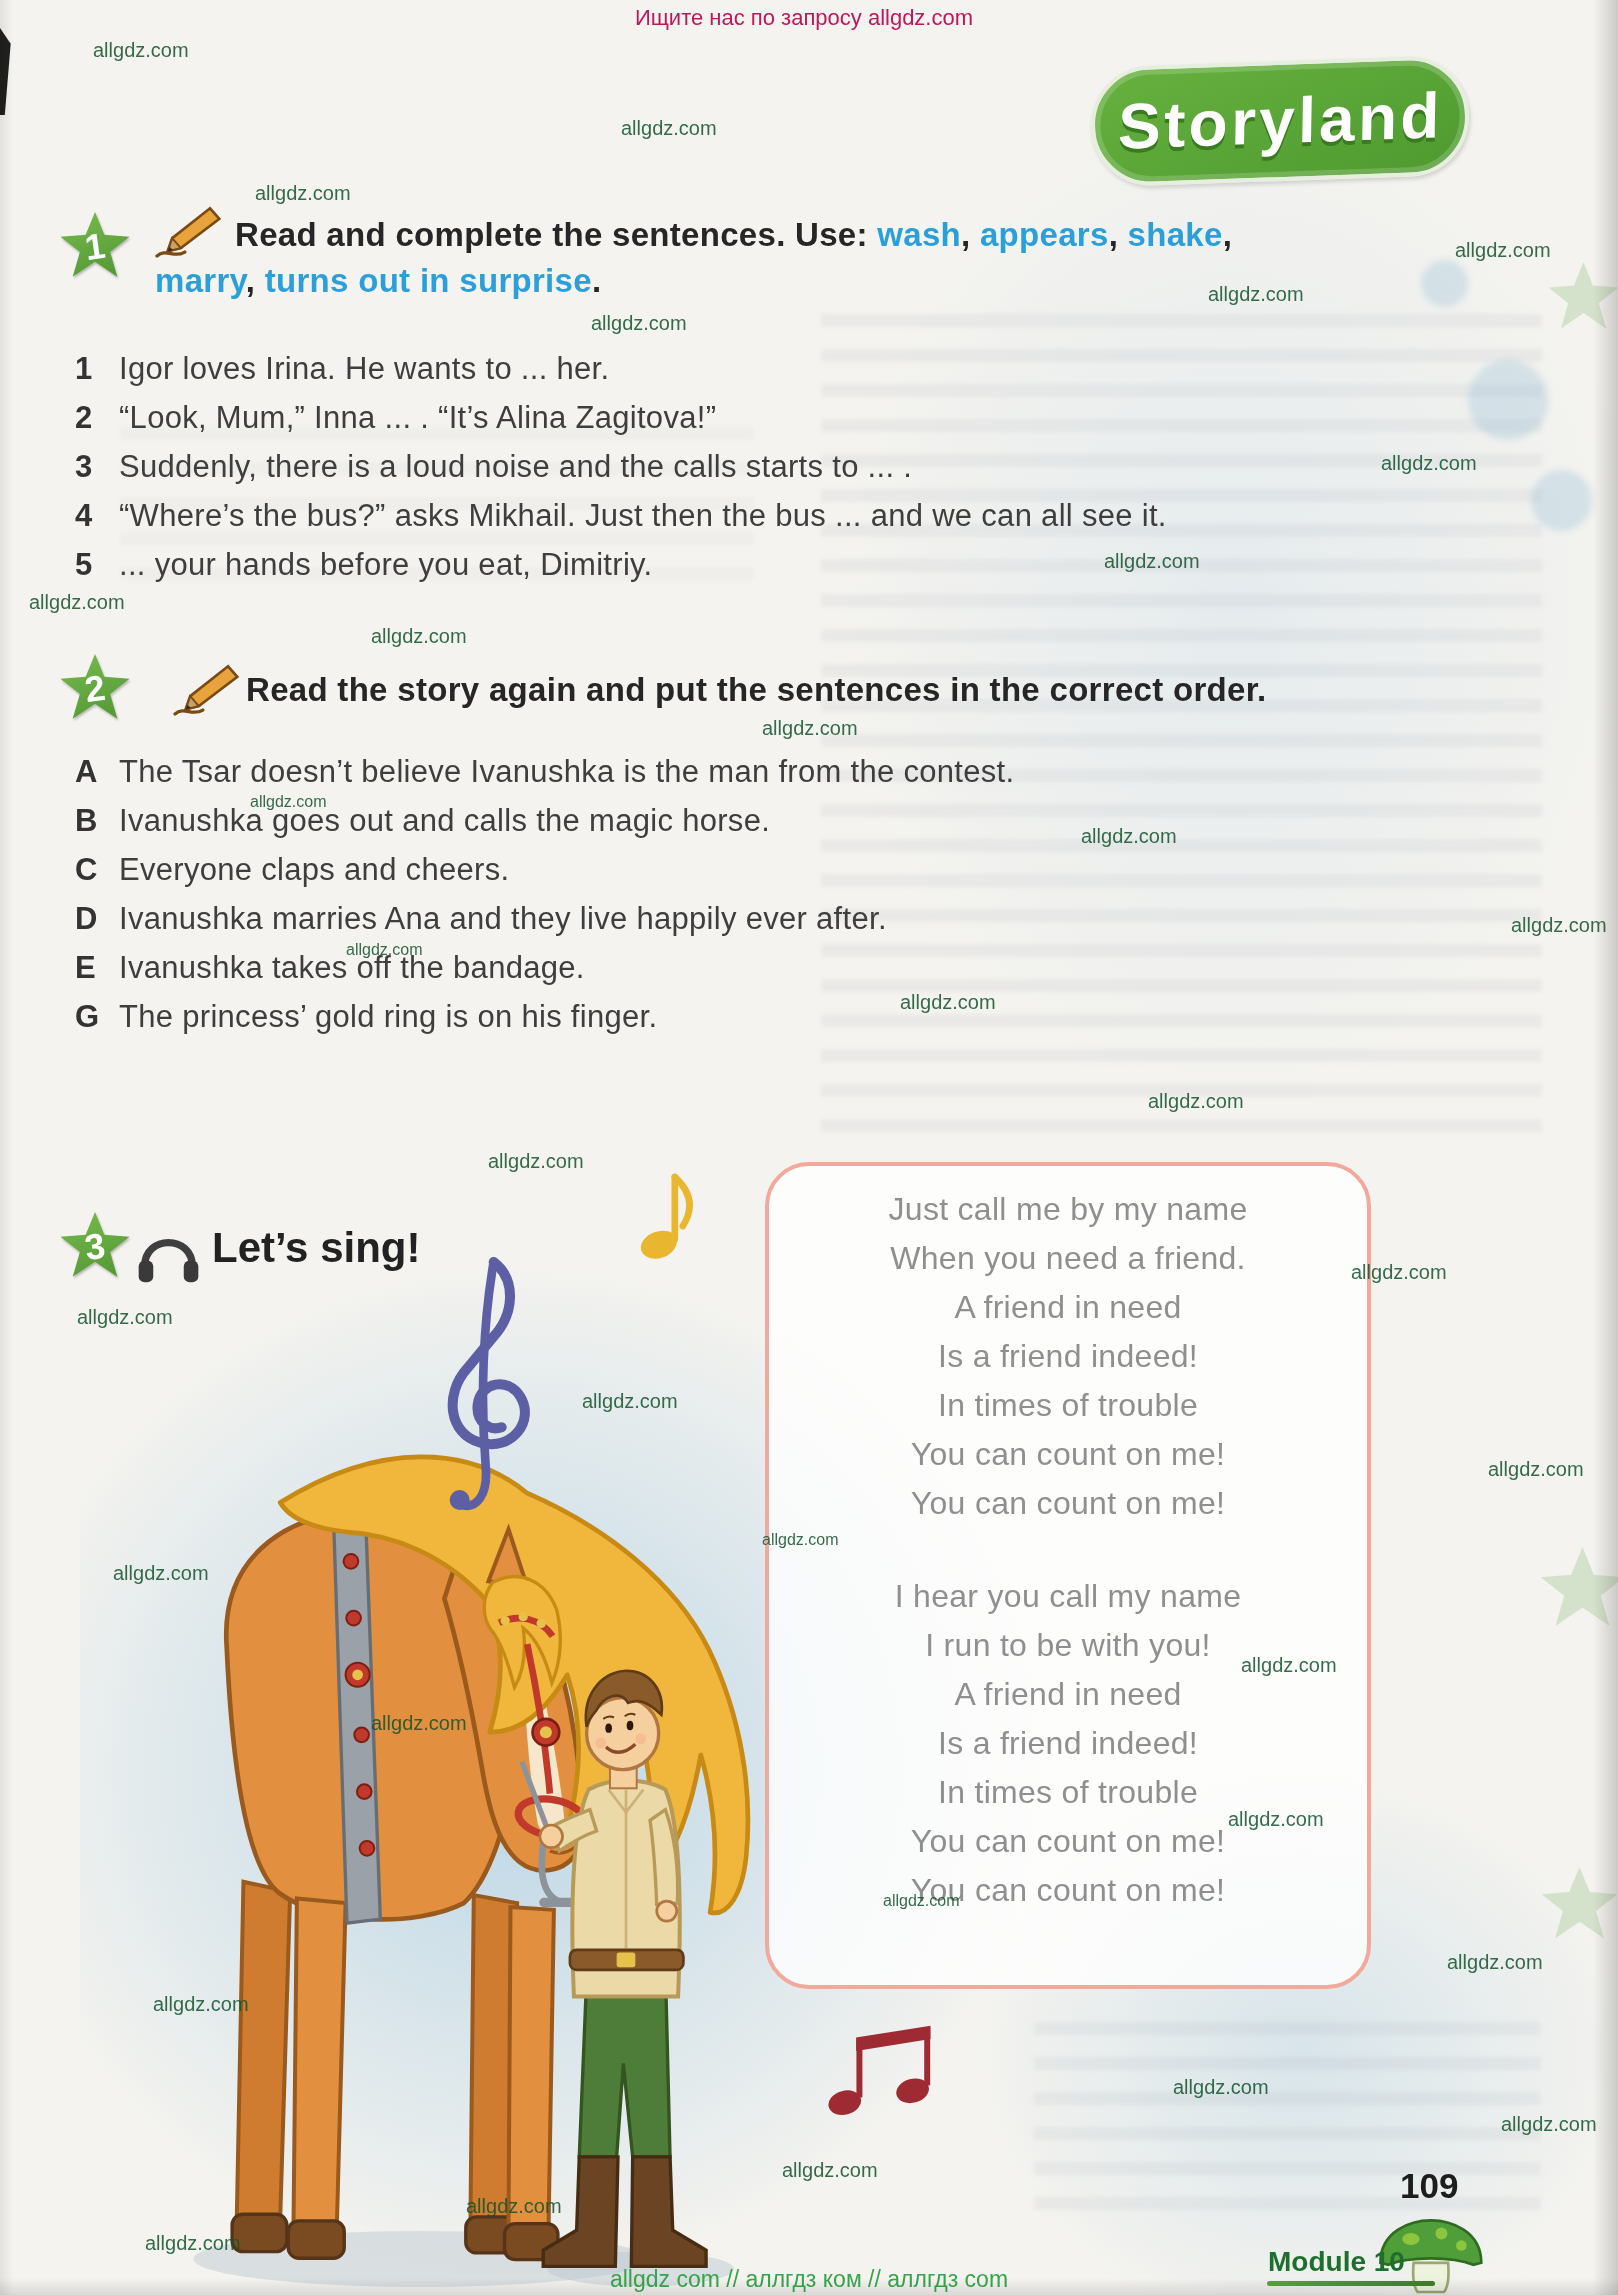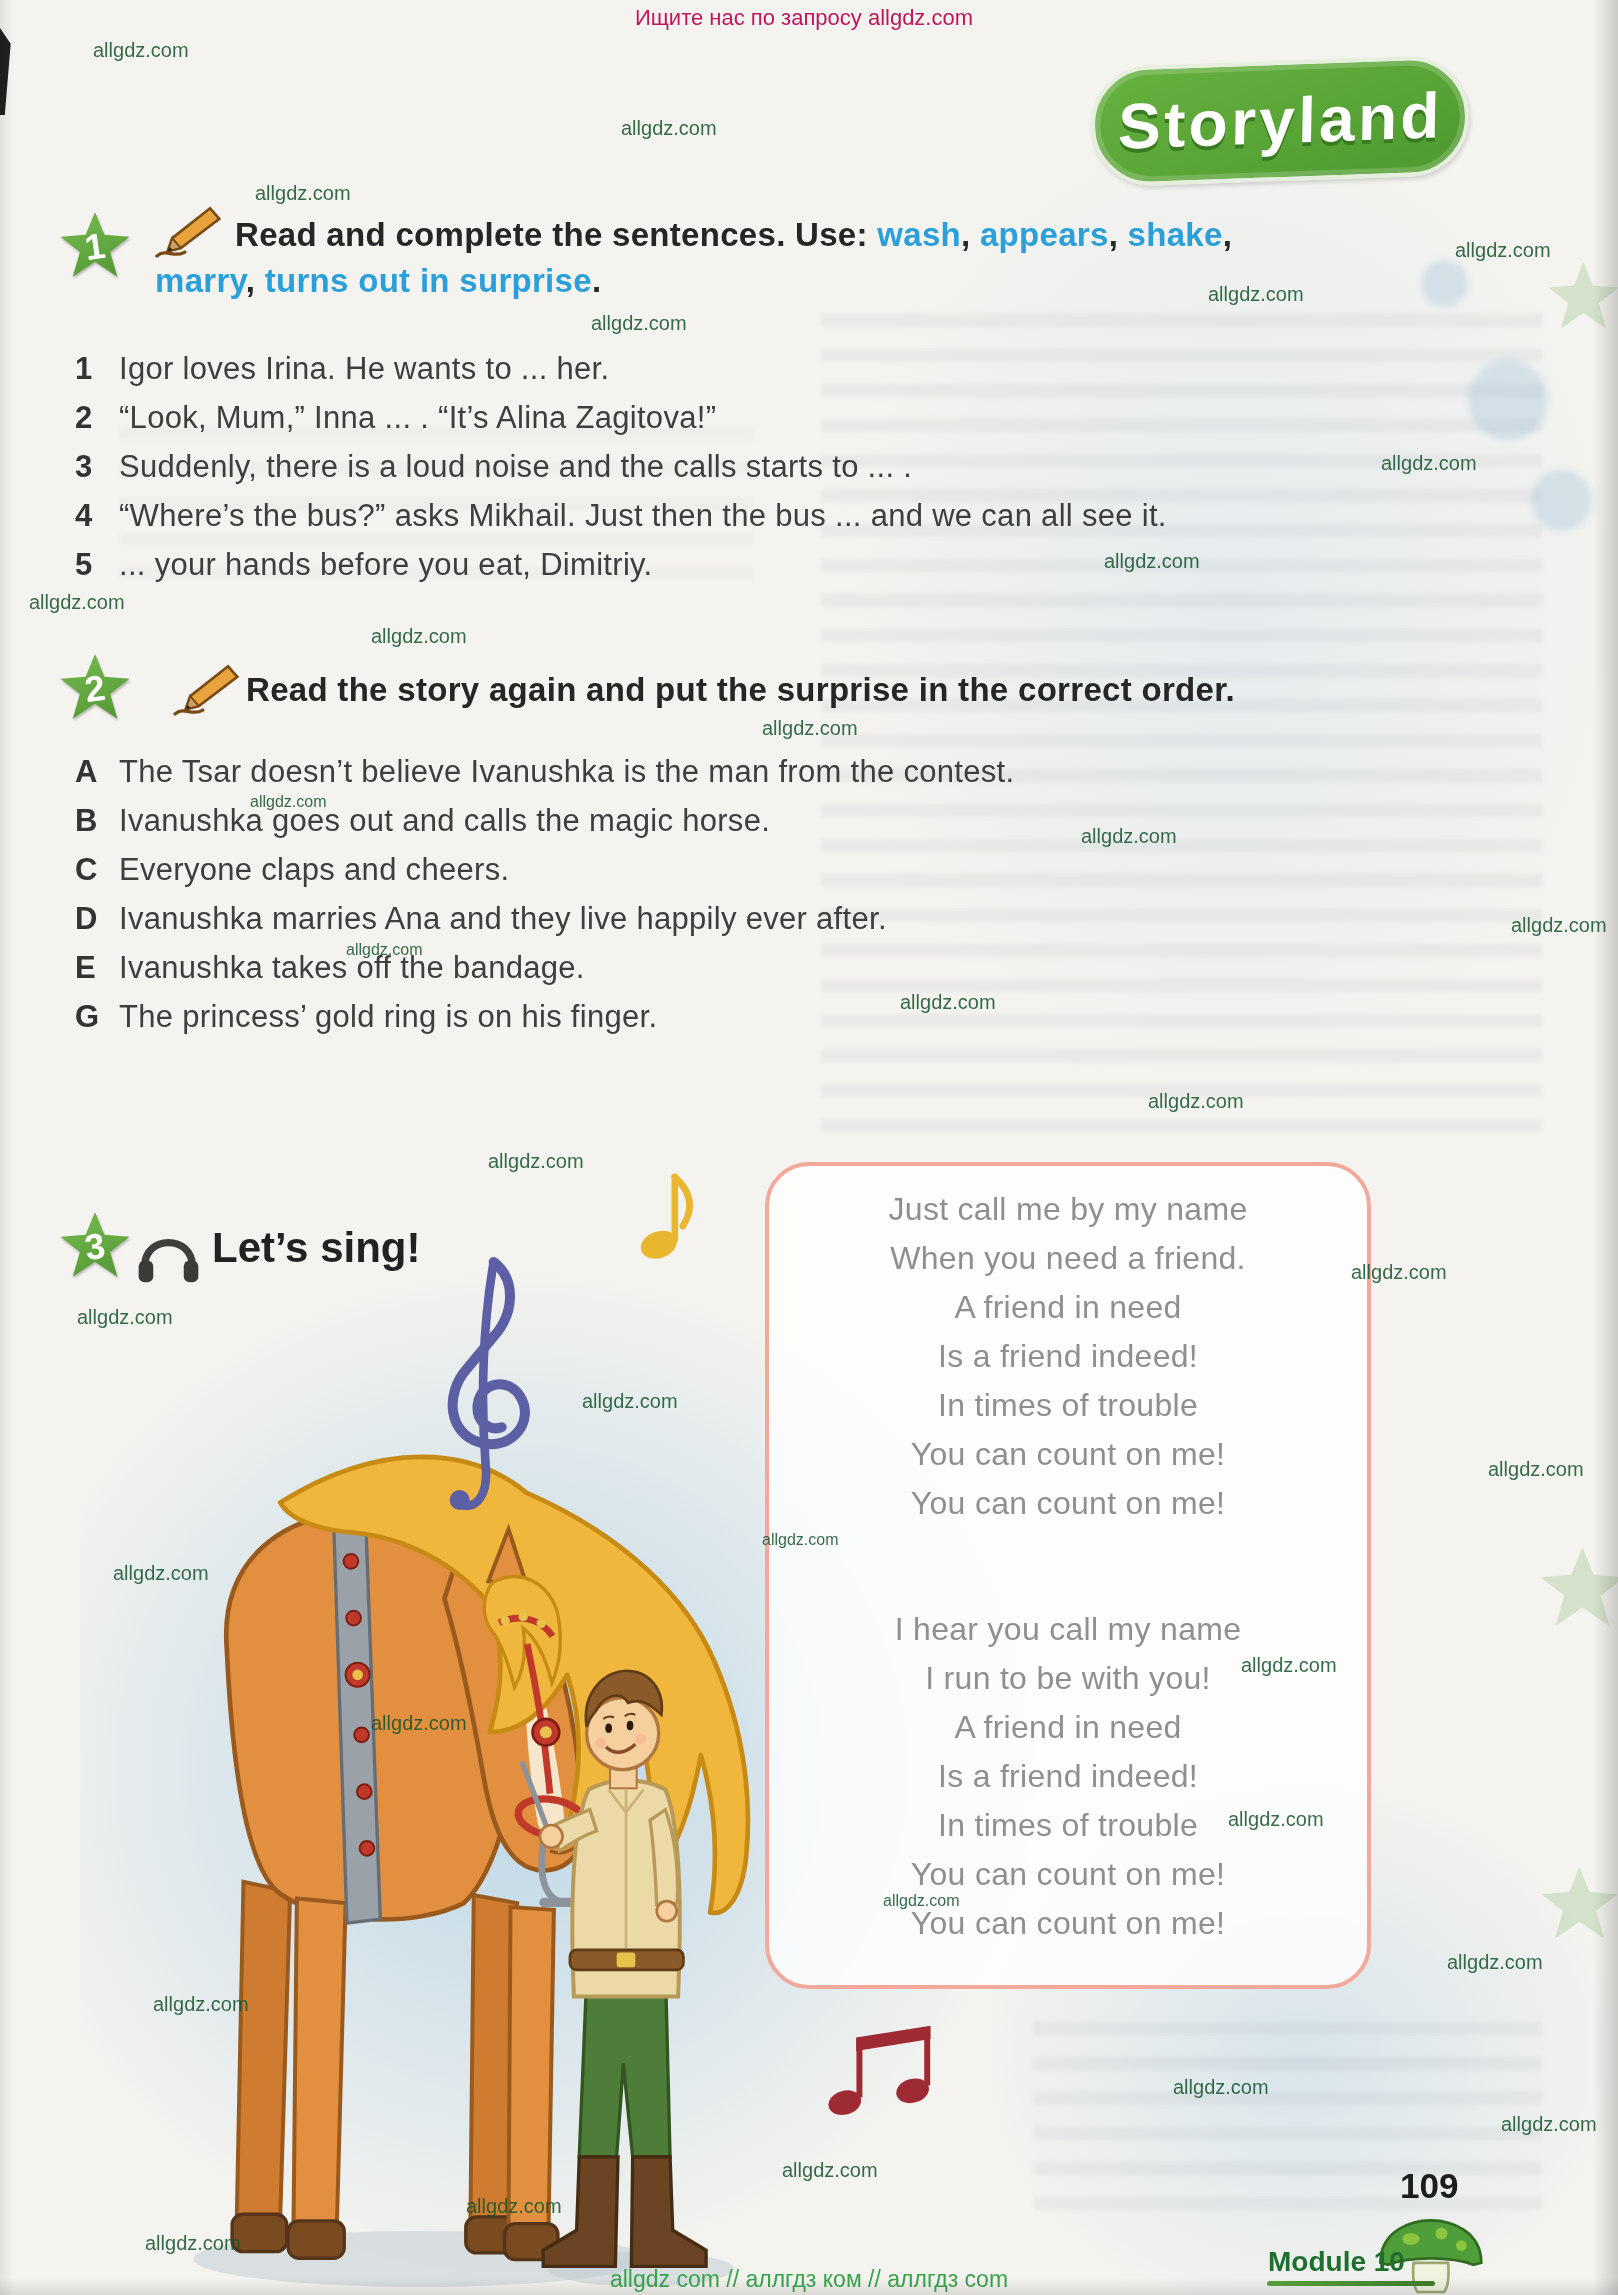--- a/index.html
+++ b/index.html
@@ -63,21 +63,21 @@
   .list{position:absolute;z-index:10;left:75px;}
   .l1{top:344px;} .l2{top:747px;}
   .row{height:49px;line-height:49px;white-space:nowrap;}
   .num{display:inline-block;width:44px;font-weight:bold;font-size:31px;color:#333;}
   .txt{font-size:31px;color:#3e3e3e;letter-spacing:0.3px;}
   .sing-title{position:absolute;left:212px;top:1224px;z-index:10;font-size:42px;font-weight:bold;color:#222;}
   
   .song{position:absolute;left:765px;top:1162px;width:606px;height:827px;z-index:8;
         border:4.7px solid #f2a89b;border-radius:44px;background:rgba(255,255,255,.78);box-sizing:border-box;}
   .verse{margin-top:19px;text-align:center;}
-  .verse.v2{margin-top:77px;}
+  .verse.v2{margin-top:44px;}
   .lyric{font-size:32px;line-height:49px;color:#8f8f8f;letter-spacing:0.3px;}
   
   .pagenum{position:absolute;left:1400px;top:2166px;z-index:10;font-size:35px;font-weight:bold;color:#1d1d1d;}
   .module{position:absolute;left:1268px;top:2246px;z-index:10;font-size:28px;font-weight:bold;color:#1e6f2d;}
   .module-line{position:absolute;left:1267px;top:2281px;width:168px;height:5.3px;z-index:10;border-radius:2.7px;
         background:linear-gradient(to right,#58a43c,#3e7d28);}
   .illus{position:absolute;left:180px;top:1361px;z-index:6;}
   .mushroom{position:absolute;left:1372px;top:2215px;z-index:10;}
   .clef{position:absolute;left:435px;top:1243px;z-index:7;}
   .note-y{position:absolute;left:639px;top:1166px;z-index:7;}
@@ -149,21 +149,21 @@
 
   <div class="star s2">
     <span>2</span>
   </div>
   <svg class="icon" style="left:171px;top:658px;" width="69" height="59" viewBox="0 0 104 88">
     <path d="M86 12 L100 28 L42 72 L22 77 L29 57 Z" fill="#e8a33c" stroke="#7a4a15" stroke-width="4"></path>
     <path d="M29 57 L22 77 L42 72 Z" fill="#caa06a" stroke="#7a4a15" stroke-width="3"></path>
     <path d="M25 70 L22 77 L30 75 Z" fill="#3a2a18"></path>
     <path d="M6 84 C 20 72 32 88 48 78" stroke="#7a4a15" stroke-width="5" fill="none" stroke-linecap="round"></path>
   </svg>
-  <div class="h1 t2">Read the story again and put the surprise in the correct order.</div>
+  <div class="h1 t2">Read the story again and put the sentences in the correct order.</div>
   <div class="list l2">
 
       <div class="row">
         <span class="num">A</span><span class="txt">The Tsar doesn’t believe Ivanushka is the man from the contest.</span>
       </div>
 
       <div class="row">
         <span class="num">B</span><span class="txt">Ivanushka goes out and calls the magic horse.</span>
       </div>
 

